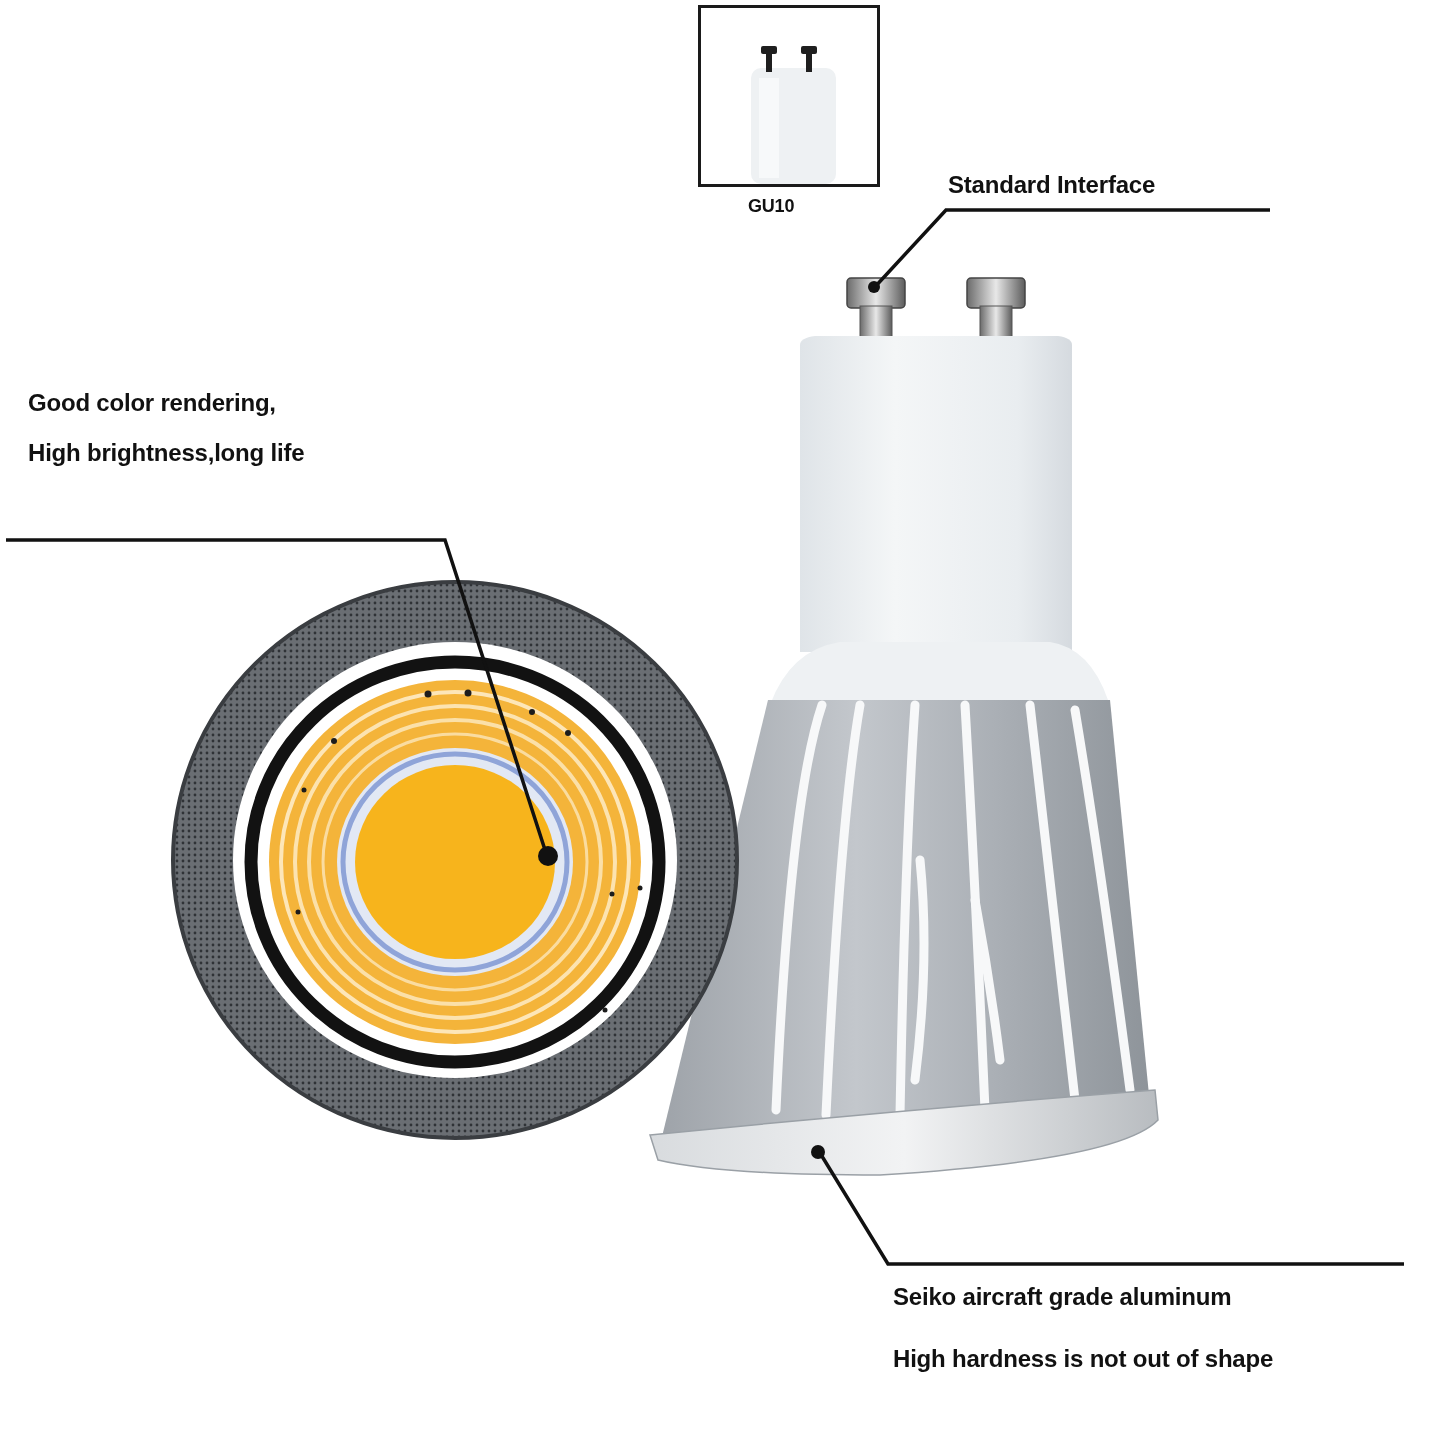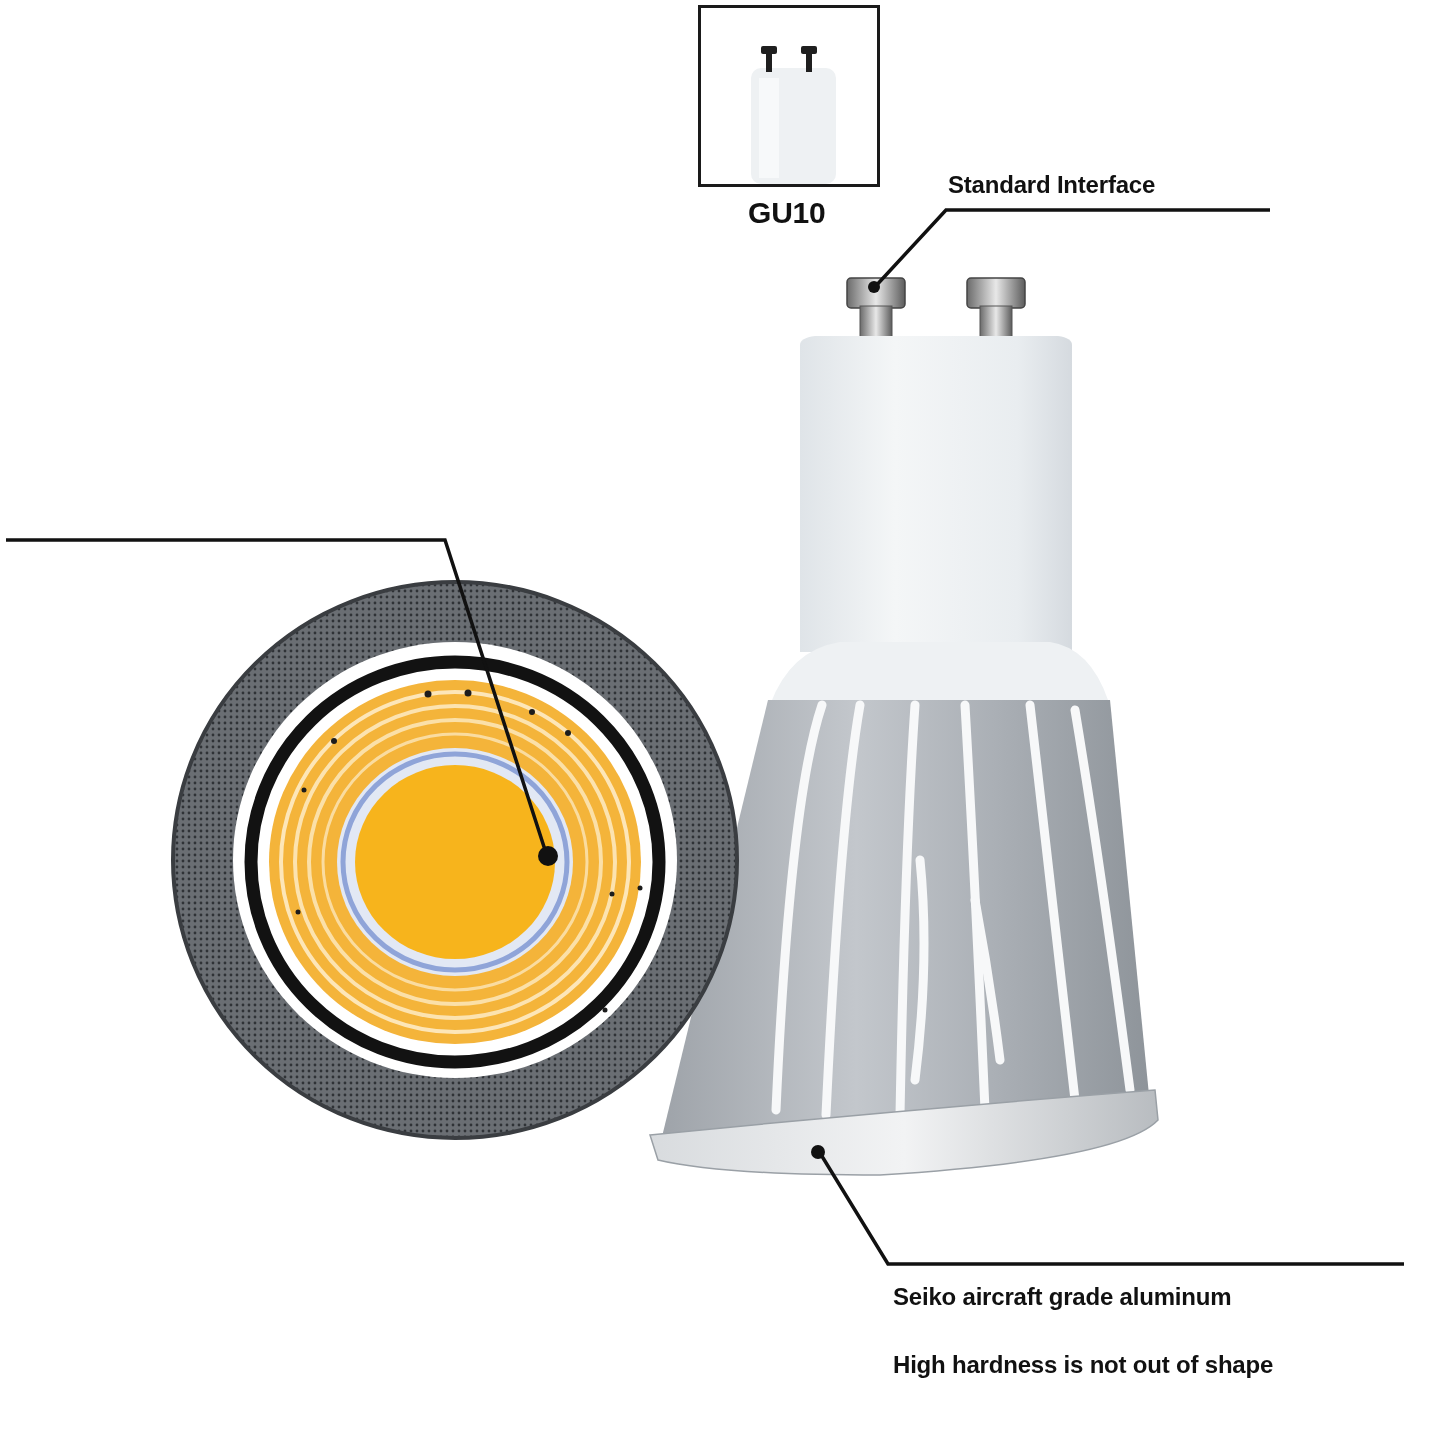--- a/index.html
+++ b/index.html
@@ -1,21 +1,21 @@
 <!DOCTYPE html>
 <html><head>
   <meta charset="utf-8">
   <style>
     html, body { margin: 0; padding: 0; background: #ffffff; }
     body { width: 1455px; height: 1444px; position: relative; overflow: hidden; font-family: "Liberation Sans", sans-serif; color: #111; }
     .abs { position: absolute; }
     .label { font-family: "Liberation Sans", sans-serif; font-weight: bold; color: #111; white-space: nowrap; letter-spacing: -0.2px; }
     .label-lg { font-size: 24px; line-height: 50px; }
     .inset { left: 698px; top: 5px; width: 182px; height: 182px; border: 3px solid #1a1a1a; box-sizing: border-box; background: #fff; }
-    .inset-caption { left: 748px; top: 196px; font-size: 30px; font-weight: bold; }
+    .inset-caption { left: 748px; top: 196px; font-size: 18px; font-weight: bold; }
     svg { position: absolute; left: 0; top: 0; }
   </style>
 </head>
 <body>
 
 <svg width="1455" height="1444" viewBox="0 0 1455 1444">
   <defs>
     <linearGradient id="ceramic" x1="0" x2="1" y1="0" y2="0">
       <stop offset="0" stop-color="#dfe4e8"></stop>
       <stop offset="0.35" stop-color="#f4f6f7"></stop>
@@ -131,18 +131,20 @@
       <rect x="100" y="38" width="16" height="8" rx="2"></rect>
       <rect x="105" y="44" width="6" height="20"></rect>
     </g>
   </svg>
 </div>
 <div class="abs label inset-caption">GU10</div>
 
 <div class="abs label label-lg" style="left:948px; top:160px;">Standard Interface</div>
 
 <div class="abs" style="left:28px; top:378px;">
+  <div class="label label-lg">Good color rendering,</div>
+  <div class="label label-lg">High brightness,long life</div>
 </div>
 
 <div class="abs" style="left:893px; top:1272px;">
-  <div class="label label-lg" style="margin-bottom:18px;">Seiko aircraft grade aluminum</div>
+  <div class="label label-lg" style="margin-bottom:12px;">Seiko aircraft grade aluminum</div>
   <div class="label label-lg">High hardness is not out of shape</div>
 </div>
 
 </body></html>

